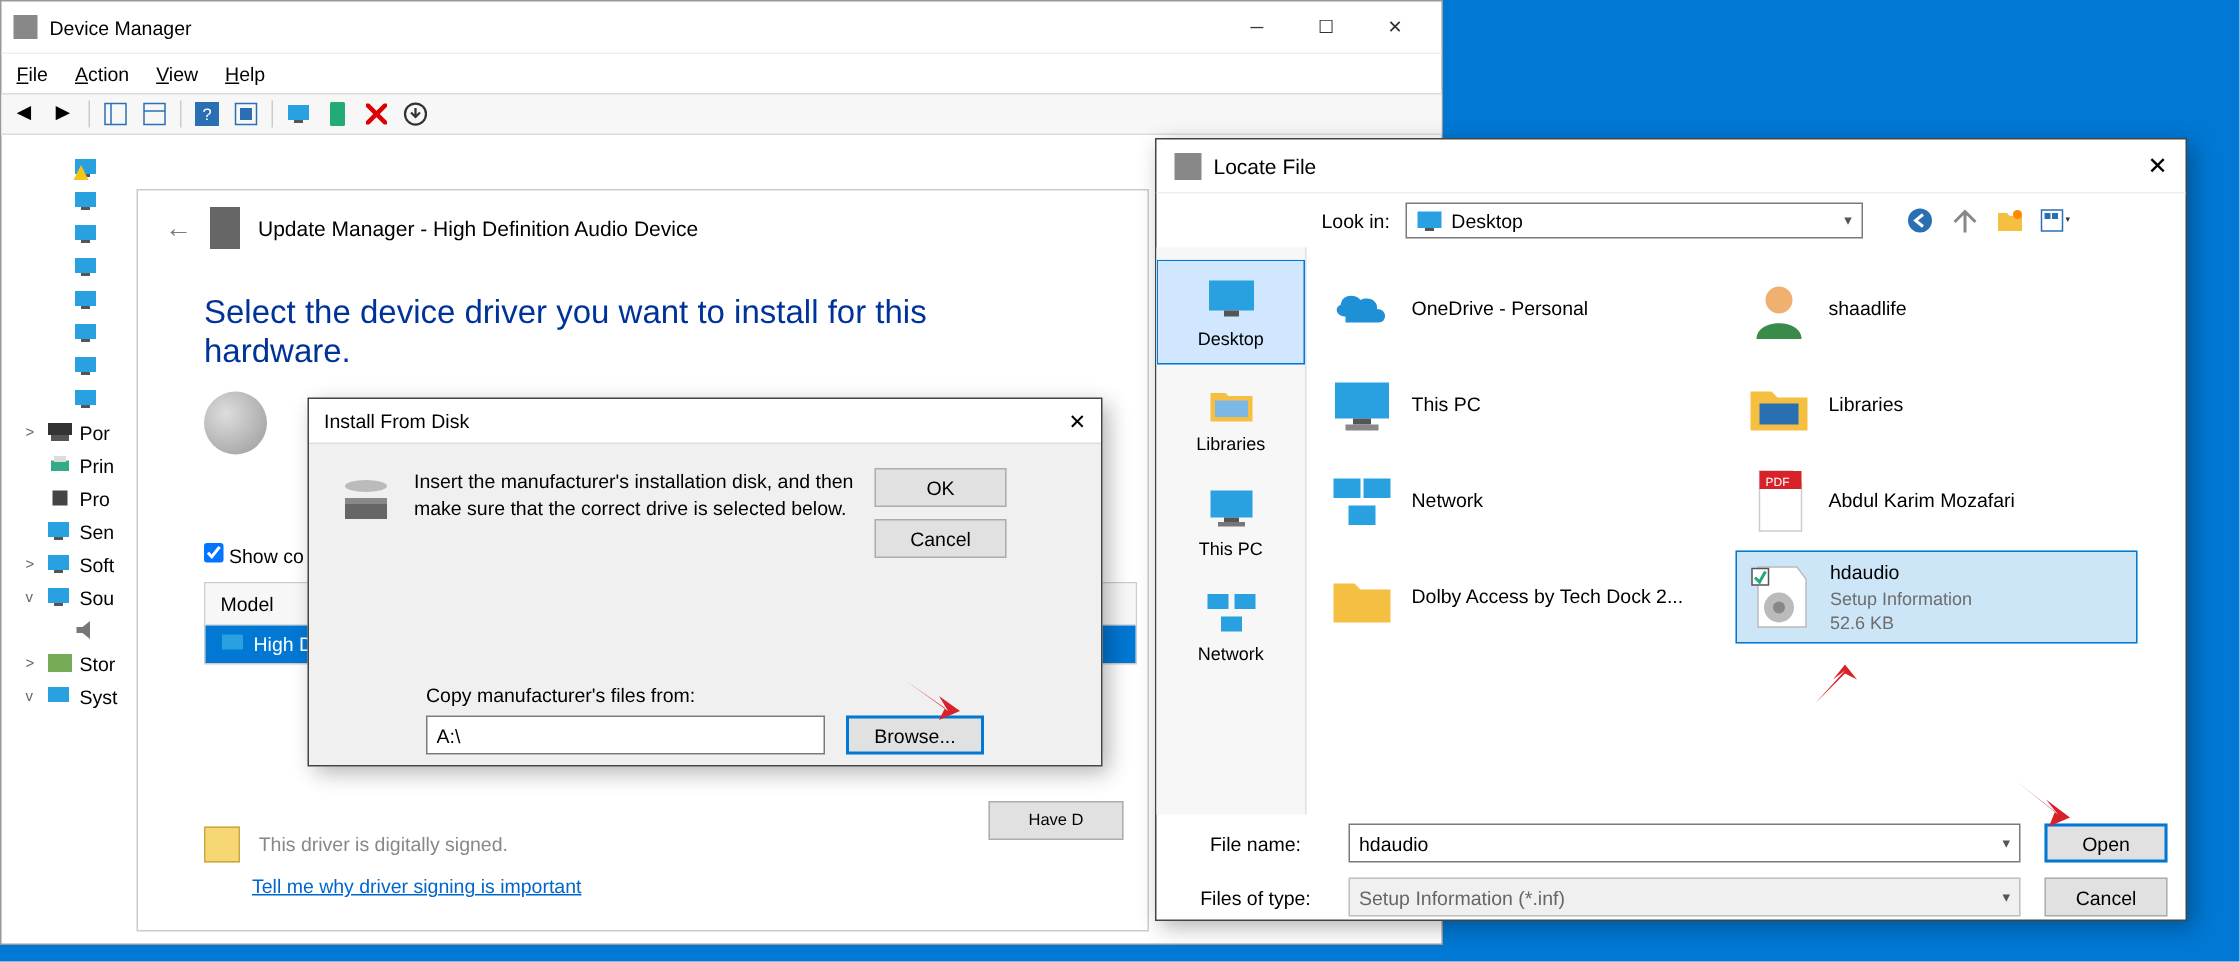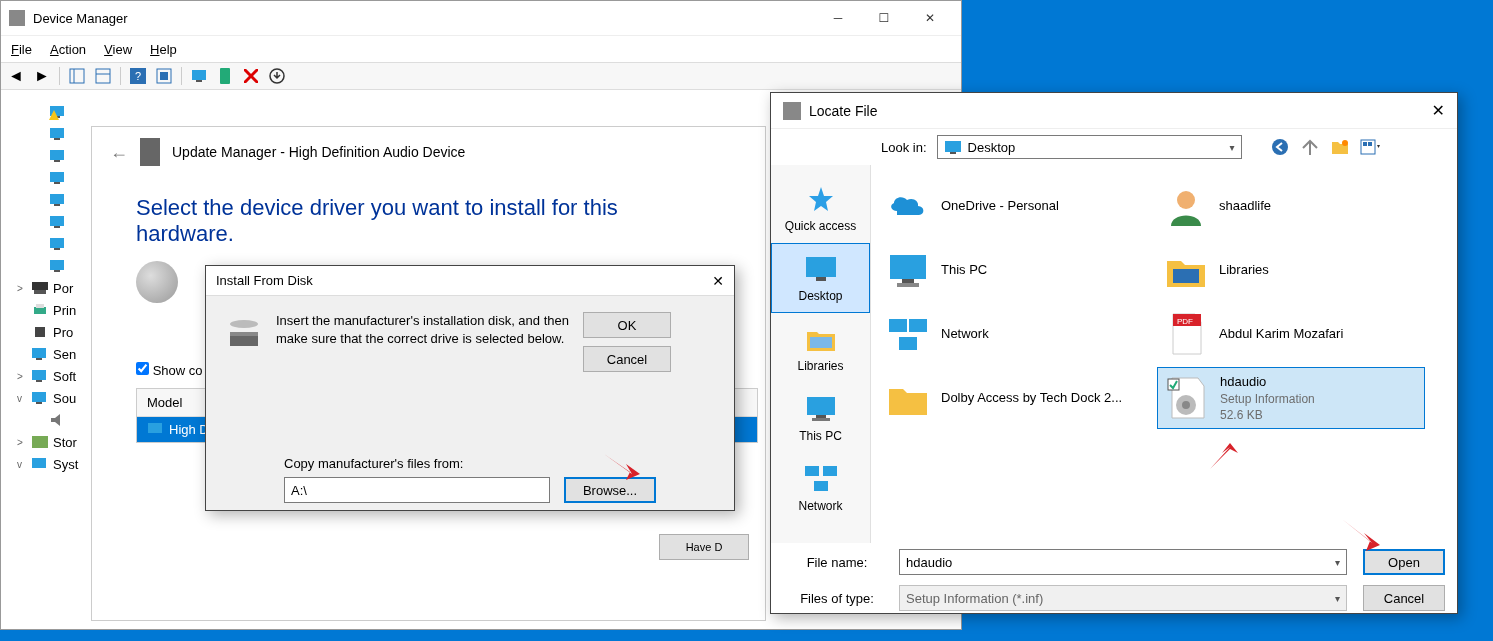--- a/index.html
+++ b/index.html
@@ -370,20 +370,25 @@
           <svg width="16" height="14">
               <rect x="1" y="1" width="14" height="10" fill="#29a0e0"></rect>
             </svg>
           <span>High D</span>
         </div>
       </div>
     </div>
 
     <button class="havedisk-btn">Have D</button>
 
+    <div class="signed-bar">
+      <span class="signed-icon"></span>
+      <span class="signed-text">This driver is digitally signed.</span>
+      <a class="signed-link">Tell me why driver signing is important</a>
+    </div>
   </div>
 </div>
 
 <div class="ifd-dialog">
   <div class="ifd-title">
     <span>Install From Disk</span>
     <span class="ifd-close">✕</span>
   </div>
   <div class="ifd-body">
     <div class="ifd-diskicon">
@@ -456,28 +461,20 @@
             <rect x="3" y="3" width="4" height="4" fill="#2b6fb3"></rect>
             <rect x="8" y="3" width="4" height="4" fill="#2b6fb3"></rect>
             <path d="M17 6 L20 6 L18.5 9 Z" fill="#333"></path>
           </svg>
         </div>
     </div>
   </div>
 
   <div class="lf-body">
     <div class="lf-sidebar">
-        <div class="sb-item">
-          <div class="sb-icon">
-            <svg width="28" height="28">
-              <path d="M14 2 L17 11 L26 11 L19 17 L21 26 L14 21 L7 26 L9 17 L2 11 L11 11 Z" fill="#2b9fe6"></path>
-            </svg>
-          </div>
-          <div>Quick access</div>
-        </div>
         <div class="sb-item selected">
           <div class="sb-icon">
             <svg width="34" height="28">
               <rect x="2" y="2" width="30" height="20" fill="#29a0e0"></rect>
               <rect x="12" y="22" width="10" height="4" fill="#555"></rect>
             </svg>
           </div>
           <div>Desktop</div>
         </div>
         <div class="sb-item">

